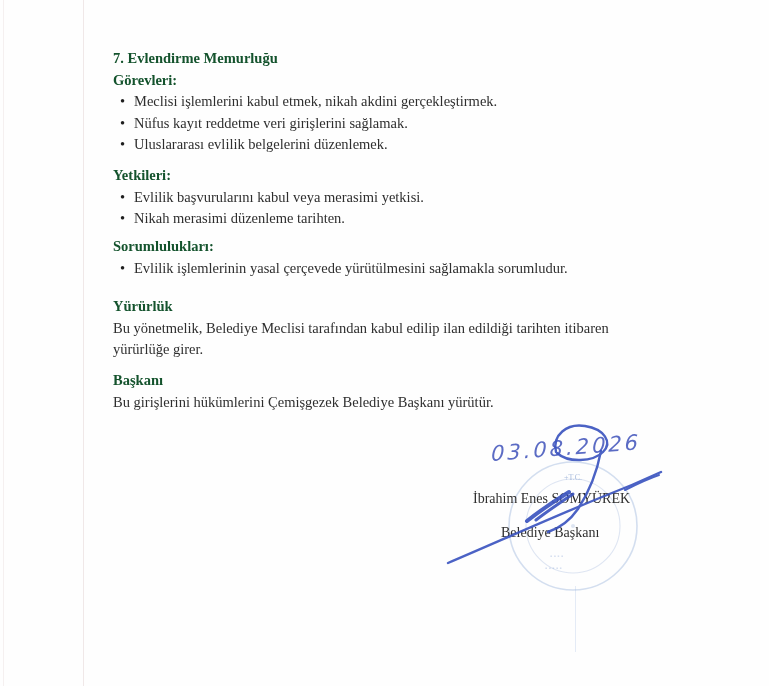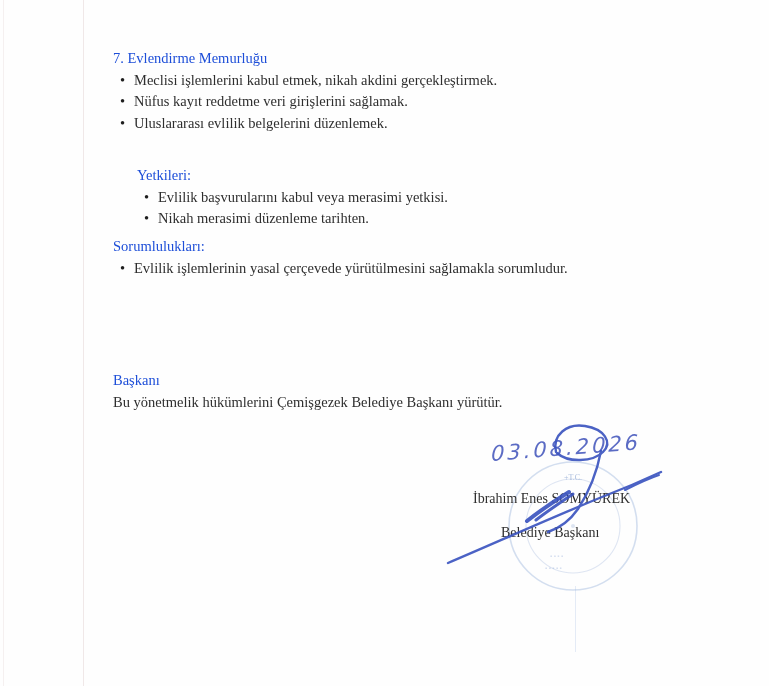--- a/index.html
+++ b/index.html
@@ -11,28 +11,28 @@
     font-family: "Liberation Serif", serif;
     color: #2e2e2e;
   }
   .scan-line {
     position: absolute; top: 0; bottom: 0; width: 1px;
     background: rgba(205,175,175,0.28);
   }
   .scan-line.edge { left: 3px; background: rgba(210,185,185,0.2); }
   .scan-line.fold { left: 83px; }
   .content { position: absolute; left: 113px; width: 552px; font-size: 14.5px; line-height: 21.5px; }
-  .content h3 { margin: 0; font-size: 14.5px; line-height: 21.5px; font-weight: normal; color: #1d4ed8; }
+  .content h3 { margin: 0; font-size: 14.5px; line-height: 21.5px; font-weight: bold; color: #14532d; }
   .content p { margin: 0; }
   ul.bullets { list-style: none; margin: 0; padding: 0; }
   ul.bullets li { display: flex; }
   ul.bullets .dot { width: 14px; flex: 0 0 14px; margin-left: 7px; color: #1d1d1d; }
   ul.bullets .btxt { flex: 1; }
   #sec-evlendirme { top: 48px; }
-  #sec-yetkileri { top: 165px; margin-left: 24px; }
+  #sec-yetkileri { top: 165px; }
   #sec-sorumluluklari { top: 236px; }
   #sec-yururluk { top: 296px; }
   #sec-yurutme { top: 370px; }
 
   
   .sig-date {
     position: absolute; left: 491px; top: 436px;
     font-family: "DejaVu Sans", sans-serif;
     font-style: italic;
     font-size: 21px; letter-spacing: 3px;
@@ -57,20 +57,21 @@
   }
 </style>
 </head>
 <body>
 
 <div class="scan-line edge"></div>
 <div class="scan-line fold"></div>
 
 <div class="content" id="sec-evlendirme">
   <h3>7. Evlendirme Memurluğu</h3>
+  <h3>Görevleri:</h3>
   <ul class="bullets">
     <li>
       <span class="dot">•</span>
       <span class="btxt">Meclisi işlemlerini kabul etmek, nikah akdini gerçekleştirmek.</span>
     </li>
     <li>
       <span class="dot">•</span>
       <span class="btxt">Nüfus kayıt reddetme veri girişlerini sağlamak.</span>
     </li>
     <li>
@@ -98,25 +99,27 @@
   <h3>Sorumlulukları:</h3>
   <ul class="bullets">
     <li>
       <span class="dot">•</span>
       <span class="btxt">Evlilik işlemlerinin yasal çerçevede yürütülmesini sağlamakla sorumludur.</span>
     </li>
   </ul>
 </div>
 
 <div class="content" id="sec-yururluk">
+  <h3>Yürürlük</h3>
+  <p>Bu yönetmelik, Belediye Meclisi tarafından kabul edilip ilan edildiği tarihten itibaren yürürlüğe girer.</p>
 </div>
 
 <div class="content" id="sec-yurutme">
   <h3>Başkanı</h3>
-  <p>Bu yönetmelik hükümlerini Çemişgezek Belediye Başkanı yürütür.</p>
+  <p>Bu girişlerini hükümlerini Çemişgezek Belediye Başkanı yürütür.</p>
 </div>
 
 <svg class="stamp-svg" width="136" height="136" viewBox="0 0 136 136">
   <circle cx="68" cy="68" r="64" fill="none" stroke="rgba(130,160,210,0.34)" stroke-width="1.6"></circle>
   <circle cx="68" cy="68" r="47" fill="none" stroke="rgba(130,160,210,0.26)" stroke-width="1.1"></circle>
   <text x="68" y="22" text-anchor="middle" font-size="8" fill="rgba(100,135,195,0.55)" font-family="Liberation Serif, serif">+T.C.</text>
   <g fill="rgba(120,150,205,0.3)" font-size="6" font-family="Liberation Serif, serif">
     <text x="45" y="100">▪ ▪ ▪ ▪</text>
     <text x="40" y="112">▪ ▪ ▪ ▪ ▪</text>
     <circle cx="68" cy="68" r="2" fill="rgba(120,150,205,0.25)"></circle>

